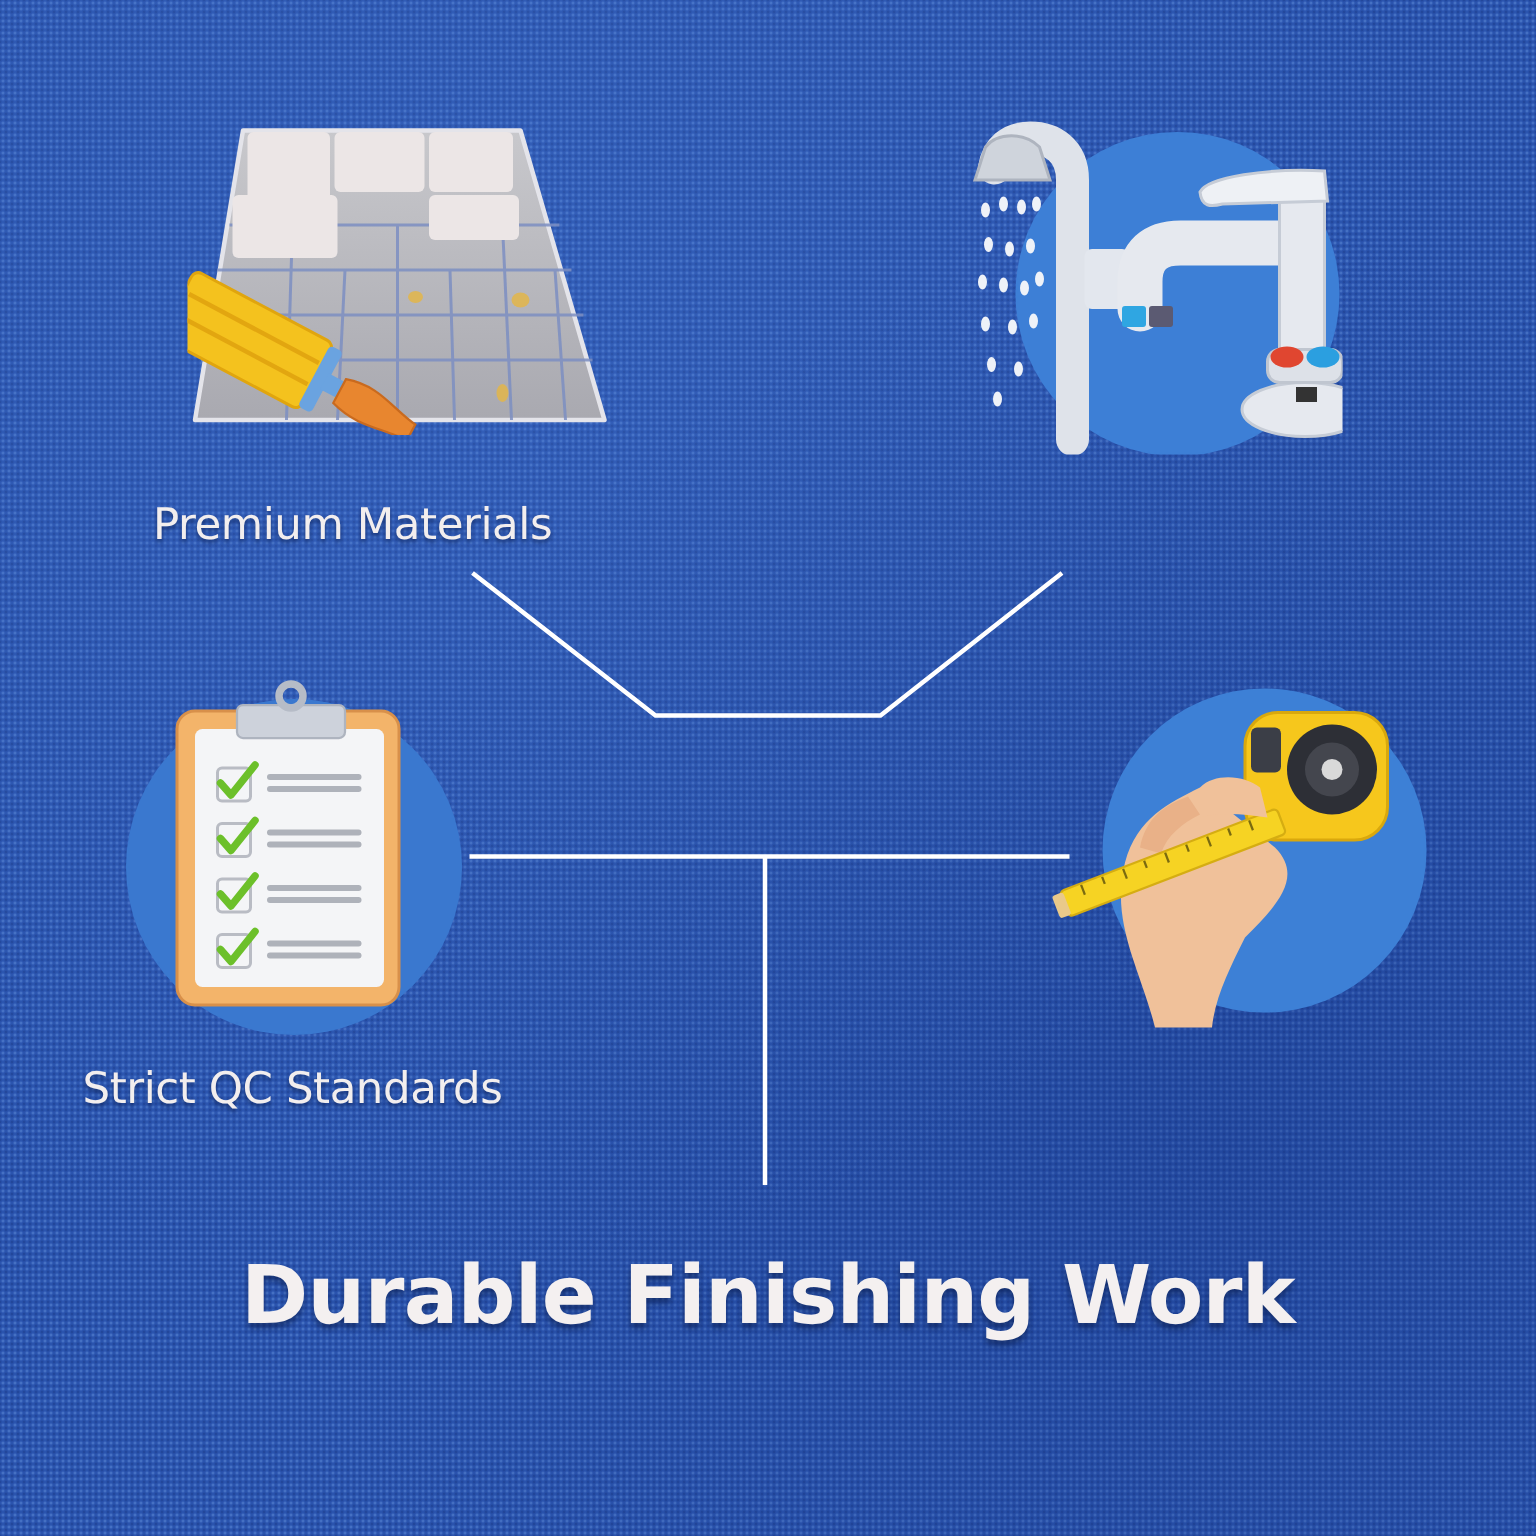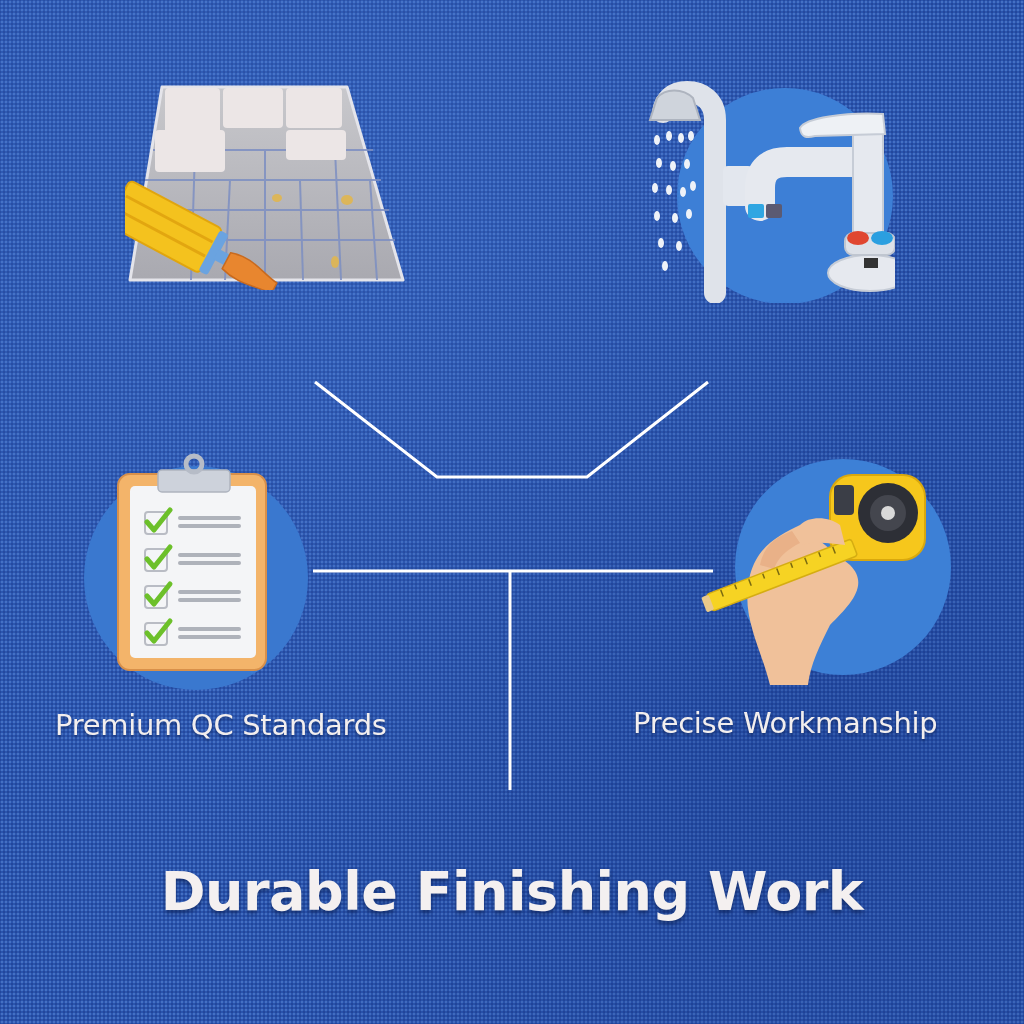--- a/index.html
+++ b/index.html
@@ -21,21 +21,21 @@
     .connectors { position: absolute; left: 0; top: 0; }
     .node { position: absolute; }
     .label {
       position: absolute; color: #f2eeee; font-size: 29px;
       white-space: nowrap; text-shadow: 0 2px 3px rgba(10,25,70,0.55);
       letter-spacing: -0.3px;
     }
     .title {
       position: absolute; left: 0; width: 1024px; top: 832px;
       text-align: center; color: #f4f0f0; font-size: 54px; font-weight: bold;
-      text-shadow: 0 3px 4px rgba(10,25,70,0.55); letter-spacing: -0.5px; margin-top: 28px;
+      text-shadow: 0 3px 4px rgba(10,25,70,0.55); letter-spacing: -0.5px;
     }
   </style>
 </head>
 <body>
 
 <div class="canvas">
 
   <svg class="connectors" width="1024" height="1024">
     <polyline points="315,382 437,477 587,477 708,382" fill="none" stroke="#ffffff" stroke-width="3"></polyline>
     <line x1="313" y1="571" x2="713" y2="571" stroke="#ffffff" stroke-width="3"></line>
@@ -78,20 +78,21 @@
       <g transform="translate(5,100) rotate(28)">
         <rect x="0" y="0" width="105" height="50" rx="5" fill="#f4c21e" stroke="#e0a50e" stroke-width="2"></rect>
         <line x1="4" y1="16" x2="102" y2="16" stroke="#e2a610" stroke-width="3"></line>
         <line x1="4" y1="32" x2="102" y2="32" stroke="#e2a610" stroke-width="3"></line>
         <rect x="103" y="2" width="10" height="46" rx="3" fill="#6aa3e0"></rect>
         <rect x="111" y="19" width="14" height="12" fill="#6aa3e0"></rect>
         <path d="M123,17 C145,10 160,20 178,22 L178,34 C160,34 145,42 123,35 Z" fill="#e8862f" stroke="#c96a1e" stroke-width="1.5"></path>
       </g>
     </svg>
   </div>
+  <div class="label" style="left:102px;top:332px;">Premium Materials</div>
 
   <div class="node" style="left:645px;top:78px;width:250px;height:225px;">
     <svg width="250" height="225" viewBox="0 0 250 225">
       <circle cx="140" cy="118" r="108" fill="#3d7fd6"></circle>
       <path d="M70,215 L70,42 C70,22 56,14 42,14 C28,14 20,22 18,34" fill="none" stroke="#dfe3ea" stroke-width="22" stroke-linecap="round"></path>
       <path d="M5,42 L55,42 L48,20 C38,10 20,10 12,20 Z" fill="#cfd4dc" stroke="#aeb4bf" stroke-width="2"></path>
       <g fill="#eef2f8">
         <ellipse cx="12" cy="62" rx="3" ry="5"></ellipse>
           <ellipse cx="24" cy="58" rx="3" ry="5"></ellipse>
           <ellipse cx="36" cy="60" rx="3" ry="5"></ellipse>
@@ -152,21 +153,21 @@
         </g>
         <g>
           <rect x="65" y="171" width="22" height="22" rx="3" fill="#f4f5f7" stroke="#b9bcc4" stroke-width="2"></rect>
           <path d="M67,181 L74,189 L90,169" fill="none" stroke="#6cc02a" stroke-width="5" stroke-linecap="round" stroke-linejoin="round"></path>
           <rect x="98" y="175" width="63" height="4" rx="2" fill="#aeb2ba"></rect>
             <rect x="98" y="183" width="63" height="4" rx="2" fill="#aeb2ba"></rect>
         </g>
       </g>
     </svg>
   </div>
-  <div class="label" style="left:55px;top:708px;">Premium QC Standards</div>
+  <div class="label" style="left:55px;top:708px;">Strict QC Standards</div>
 
   <div class="node" style="left:700px;top:455px;width:260px;height:235px;">
     <svg width="260" height="235" viewBox="0 0 260 235">
       <circle cx="143" cy="112" r="108" fill="#3d80d6"></circle>
       <path d="M70,230 C60,190 40,160 50,120 C58,90 80,80 100,70 L150,110 C170,130 150,150 130,170 C120,190 110,210 108,230 Z" fill="#f0c19a"></path>
       <path d="M60,110 C64,90 76,82 92,76 L100,88 C88,94 78,102 74,114 Z" fill="#e9b188"></path>
       <rect x="130" y="20" width="95" height="85" rx="22" fill="#f6c71c" stroke="#d9a80d" stroke-width="2"></rect>
       <circle cx="188" cy="58" r="30" fill="#2d2f36"></circle>
       <circle cx="188" cy="58" r="18" fill="#44464e"></circle>
       <circle cx="188" cy="58" r="7" fill="#d9d9d9"></circle>
@@ -182,17 +183,16 @@
             <line x1="90" y1="86" x2="90" y2="91"></line>
           <line x1="105" y1="86" x2="105" y2="93"></line>
             <line x1="120" y1="86" x2="120" y2="91"></line>
             <line x1="135" y1="86" x2="135" y2="93"></line>
         </g>
         <rect x="-6" y="86" width="8" height="16" rx="2" fill="#e9c98a"></rect>
       </g>
       <path d="M100,70 C110,60 130,62 140,70 L145,90 C130,88 115,86 100,90 Z" fill="#f0c19a"></path>
     </svg>
   </div>
-  <div class="label" style="left:633px;top:706px;">Precise Workmanship</div>
 
   <div class="title">Durable Finishing Work</div>
 
 </div>
 
 </body></html>

